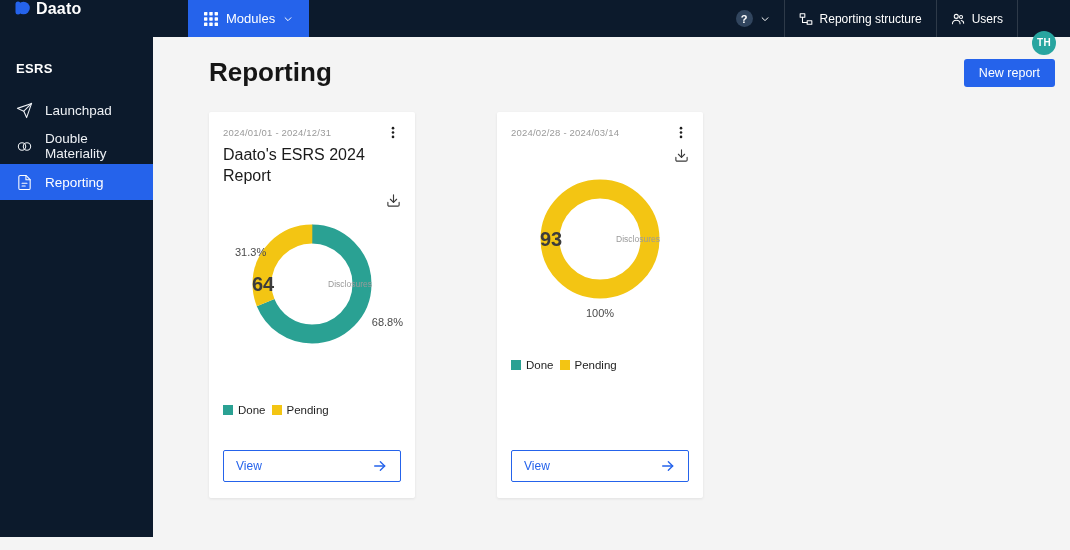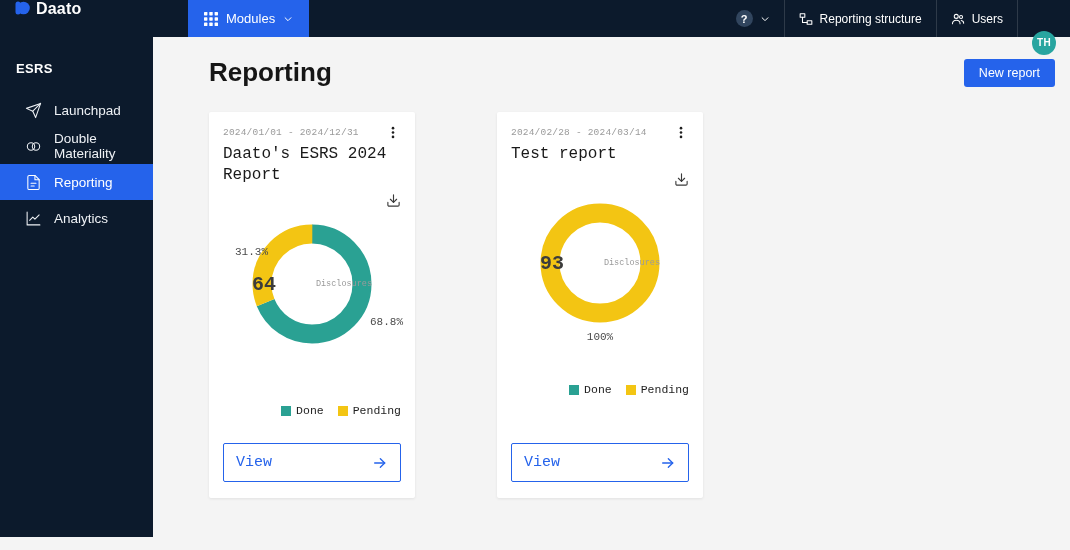--- a/index.html
+++ b/index.html
@@ -47,21 +47,21 @@
   .chev { width:10px; height:10px; fill:none; stroke:currentColor; stroke-width:2.4; stroke-linecap:round; stroke-linejoin:round; }
 
   
   .sidebar {
     position:absolute; top:37px; left:0; bottom:13px; width:153px;
     background: var(--topbar-bg, #0c1a2c); color:#eef1f5; padding-top:16px;
   }
   .sidebar-section { font-size:13px; font-weight:700; color:#fff; padding:8px 16px 16px; letter-spacing:.3px; }
   .side-item {
     display:flex; align-items:center; gap:12px; height:36px;
-    padding:0 25px; font-size:13.5px; cursor:pointer;
+    padding:0 16px; font-size:13.5px; cursor:pointer;
   }
   .side-item.active { background: var(--accent, #2563eb); color:#fff; }
   .si { width:17px; height:17px; flex:0 0 17px; fill:none; stroke:currentColor; stroke-width:1.5; stroke-linecap:round; stroke-linejoin:round; }
 
   
   .main {
     position:absolute; left:188px; top:37px; right:0; bottom:0;
     padding:20px 15px 0 21px;
   }
   .main-header { display:flex; justify-content:space-between; align-items:center; margin-bottom:24px; }
@@ -69,21 +69,21 @@
   .new-report-btn {
     background: var(--accent, #2563eb); color:#fff; border:none;
     font-family:inherit; font-size:12.5px; padding:7px 15px;
     border-radius:3px; cursor:pointer;
   }
 
   .cards { display:flex; gap:82px; }
   .card {
     width:206px; height:386px; background:#fff; border-radius:2px;
     box-shadow:0 1px 3px rgba(0,0,0,.08);
-    padding:12px 14px 16px; display:flex; flex-direction:column;font-family:Liberation Mono, monospace;
+    padding:12px 14px 16px; display:flex; flex-direction:column;
   }
   .card-top { display:flex; justify-content:space-between; align-items:flex-start; }
   .card-date { font-size:9.5px; color:#9a9a9a; letter-spacing:.2px; padding-top:3px; }
   .kebab { color:#1f1f1f; line-height:0; cursor:pointer; padding:1px; }
   .card-title { font-size:16px; line-height:1.32; color:#1a1a1a; margin-top:3px; }
   .dl-row { display:flex; justify-content:flex-end; margin-top:7px; }
   .dl-icon { color:#3a3a3a; cursor:pointer; line-height:0; }
 
   .chart-area { position:relative; height:190px; margin-top:2px; }
   .donut-wrap { position:absolute; left:50%; top:14px; transform:translateX(-50%); width:120px; height:120px; }
@@ -96,30 +96,30 @@
     align-items:center; justify-content:space-between; gap:14px;
   }
   .center-value { font-size:20px; font-weight:600; color:#3c3c3c; }
   .center-label { font-size:8.5px; color:#9a9a9a; }
   .pct { position:absolute; font-size:11px; color:#4a4a4a; }
   .pct:empty { display:none; }
   .pct-left { left:12px; top:36px; }
   .pct-right { right:-2px; top:106px; }
   .pct-bottom { left:0; right:0; text-align:center; top:142px; }
 
-  .legend { display:flex; justify-content:flex-end; align-items:center; gap:14px; font-size:11.5px; color:#1f1f1f; margin-top:4px; }
+  .legend { display:flex; justify-content:flex-start; align-items:center; gap:6px; font-size:11.5px; color:#1f1f1f; margin-top:4px; }
   .legend-item { display:flex; align-items:center; gap:5px; }
   .swatch { width:10px; height:10px; display:inline-block; }
   .swatch.done { background: var(--done, #2aa193); }
   .swatch.pending { background: var(--pending, #f3c513); }
 
   .view-btn {
-    margin-top:auto; height:39px; width:100%;
+    margin-top:auto; height:32px; width:100%;
     border:1px solid var(--accent, #2563eb); background:#fff;
-    color: var(--accent, #2563eb); font-family:inherit; font-size:15px;
+    color: var(--accent, #2563eb); font-family:inherit; font-size:12px;
     display:flex; align-items:center; justify-content:space-between;
     padding:0 12px; cursor:pointer; border-radius:2px;
   }
   .arrow-ic { width:16px; height:16px; fill:none; stroke:currentColor; stroke-width:2; stroke-linecap:round; stroke-linejoin:round; }
 </style>
 </head>
 <body>
 
 <header class="topbar">
   <div class="logo-area">
@@ -206,27 +206,20 @@
   <div class="side-item active">
     <svg class="si" viewBox="0 0 24 24">
       <path d="M14 2H6a2 2 0 0 0-2 2v16a2 2 0 0 0 2 2h12a2 2 0 0 0 2-2V8z"></path>
       <polyline points="14 2 14 8 20 8"></polyline>
         <line x1="8.5" y1="13" x2="15.5" y2="13"></line>
         <line x1="8.5" y1="17" x2="13" y2="17"></line>
     </svg>
     <span>Reporting</span>
   </div>
 
-  <div class="side-item">
-    <svg class="si" viewBox="0 0 24 24">
-      <path d="M3 3v18h18"></path>
-        <polyline points="6.5 14.5 11 10 14 13 20 7"></polyline>
-    </svg>
-    <span>Analytics</span>
-  </div>
 
 </aside>
 
 <main class="main">
   <div class="main-header">
     <h1 class="page-title">Reporting</h1>
     <button class="new-report-btn">New report</button>
   </div>
 
   <div class="cards">
@@ -292,21 +285,20 @@
       <div class="card-top">
         <span class="card-date">2024/02/28 - 2024/03/14</span>
         <span class="kebab">
           <svg width="14" height="15" viewBox="0 0 16 16" fill="currentColor">
               <circle cx="8" cy="3" r="1.5"></circle>
               <circle cx="8" cy="8" r="1.5"></circle>
               <circle cx="8" cy="13" r="1.5"></circle>
             </svg>
         </span>
       </div>
-      <div class="card-title">Test report</div>
       <div class="dl-row">
         <span class="dl-icon">
           <svg width="15" height="15" viewBox="0 0 24 24" fill="none" stroke="currentColor" stroke-width="1.8" stroke-linecap="round" stroke-linejoin="round">
             <path d="M21 15v4a2 2 0 0 1-2 2H5a2 2 0 0 1-2-2v-4"></path>
               <polyline points="7 10 12 15 17 10"></polyline>
               <line x1="12" y1="15" x2="12" y2="3"></line>
           </svg>
         </span>
       </div>
       <div class="chart-area">

